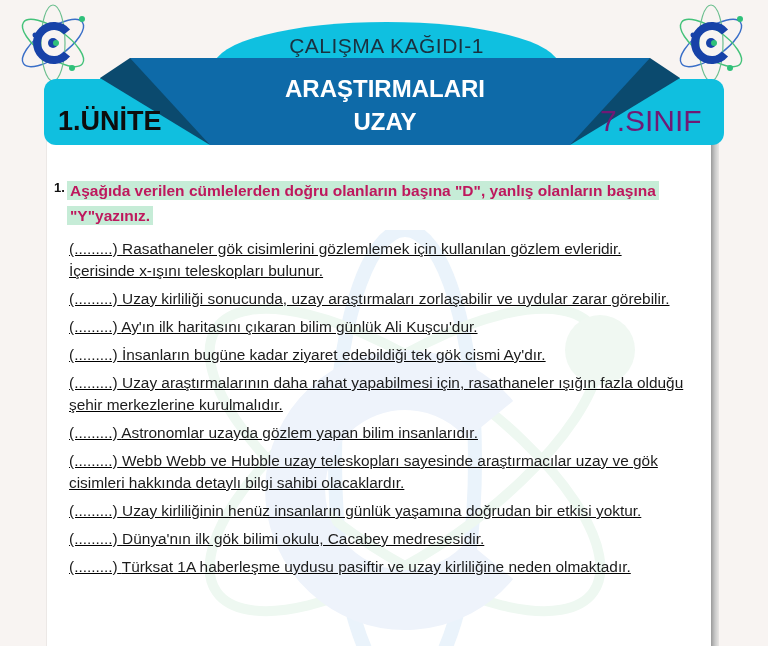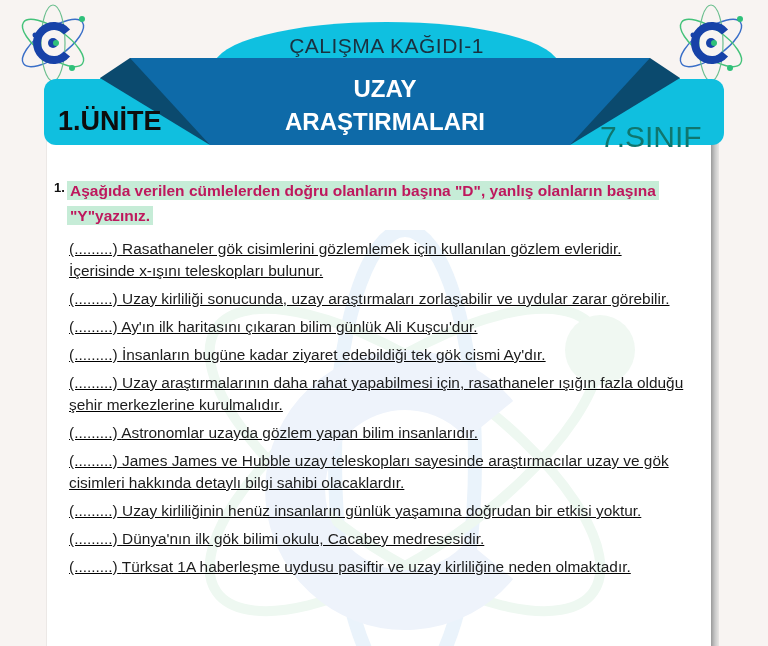--- a/index.html
+++ b/index.html
@@ -36,21 +36,21 @@
       background:#10bfdf; border-radius:12px;
     }
     .blue-band {
       position:absolute; left:100px; top:58px; width:580px; height:87px;
     }
     .unit-label {
       position:absolute; left:58px; top:106px; font-size:27px; font-weight:bold;
       color:#0d0d0d;
     }
     .grade-label {
-      position:absolute; left:600px; top:120px; font-size:30px; color:#0f766e;
+      position:absolute; left:600px; top:104px; font-size:30px; color:#701a75;
     }
     .title {
       position:absolute; left:230px; top:72px; width:310px; text-align:center;
       color:#ffffff; font-weight:bold; font-size:24px; line-height:33px;
     }
 
     .q-num {
       position:absolute; left:54px; top:180px; font-size:13px; font-weight:bold; color:#111;
     }
     .q-text {
@@ -111,31 +111,31 @@
   <polygon points="0,20 30,0 70,0 110,87 0,87" fill="#0b4a6e"></polygon>
   <polygon points="510,0 550,0 580,20 580,87 470,87" fill="#0b4a6e"></polygon>
   <polygon points="30,0 550,0 470,87 110,87" fill="#0e6aa8"></polygon>
   <polygon points="0,20 110,87 0,87" fill="#10bfdf"></polygon>
   <polygon points="580,20 580,87 470,87" fill="#10bfdf"></polygon>
 </svg>
 
 <div class="unit-label">1.ÜNİTE</div>
 <div class="grade-label">7.SINIF</div>
 <div class="title">
+  <div>ARAŞTIRMALARI</div>
   <div>UZAY</div>
-  <div>ARAŞTIRMALARI</div>
 </div>
 
 <div class="q-num">1.</div>
 <div class="q-text"><span>Aşağıda verilen cümlelerden doğru olanların başına "D", yanlış olanların başına "Y"yazınız.</span></div>
 
 <div class="items">
   <div class="item"><span>(.........)</span> <span>Rasathaneler gök cisimlerini gözlemlemek için kullanılan gözlem evleridir. İçerisinde x-ışını teleskopları bulunur.</span></div>
   <div class="item"><span>(.........)</span> <span>Uzay kirliliği sonucunda, uzay araştırmaları zorlaşabilir ve uydular zarar görebilir.</span></div>
   <div class="item"><span>(.........)</span> <span>Ay'ın ilk haritasını çıkaran bilim günlük Ali Kuşcu'dur.</span></div>
   <div class="item"><span>(.........)</span> <span>İnsanların bugüne kadar ziyaret edebildiği tek gök cismi Ay'dır.</span></div>
   <div class="item"><span>(.........)</span> <span>Uzay araştırmalarının daha rahat yapabilmesi için, rasathaneler ışığın fazla olduğu şehir merkezlerine kurulmalıdır.</span></div>
   <div class="item"><span>(.........)</span> <span>Astronomlar uzayda gözlem yapan bilim insanlarıdır.</span></div>
-  <div class="item"><span>(.........)</span> <span>James James ve Hubble uzay teleskopları sayesinde araştırmacılar uzay ve gök cisimleri hakkında detaylı bilgi sahibi olacaklardır.</span></div>
+  <div class="item"><span>(.........)</span> <span>Webb Webb ve Hubble uzay teleskopları sayesinde araştırmacılar uzay ve gök cisimleri hakkında detaylı bilgi sahibi olacaklardır.</span></div>
   <div class="item"><span>(.........)</span> <span>Uzay kirliliğinin henüz insanların günlük yaşamına doğrudan bir etkisi yoktur.</span></div>
   <div class="item"><span>(.........)</span> <span>Dünya'nın ilk gök bilimi okulu, Cacabey medresesidir.</span></div>
   <div class="item"><span>(.........)</span> <span>Türksat 1A haberleşme uydusu pasiftir ve uzay kirliliğine neden olmaktadır.</span></div>
 </div>
 
 </body></html>

